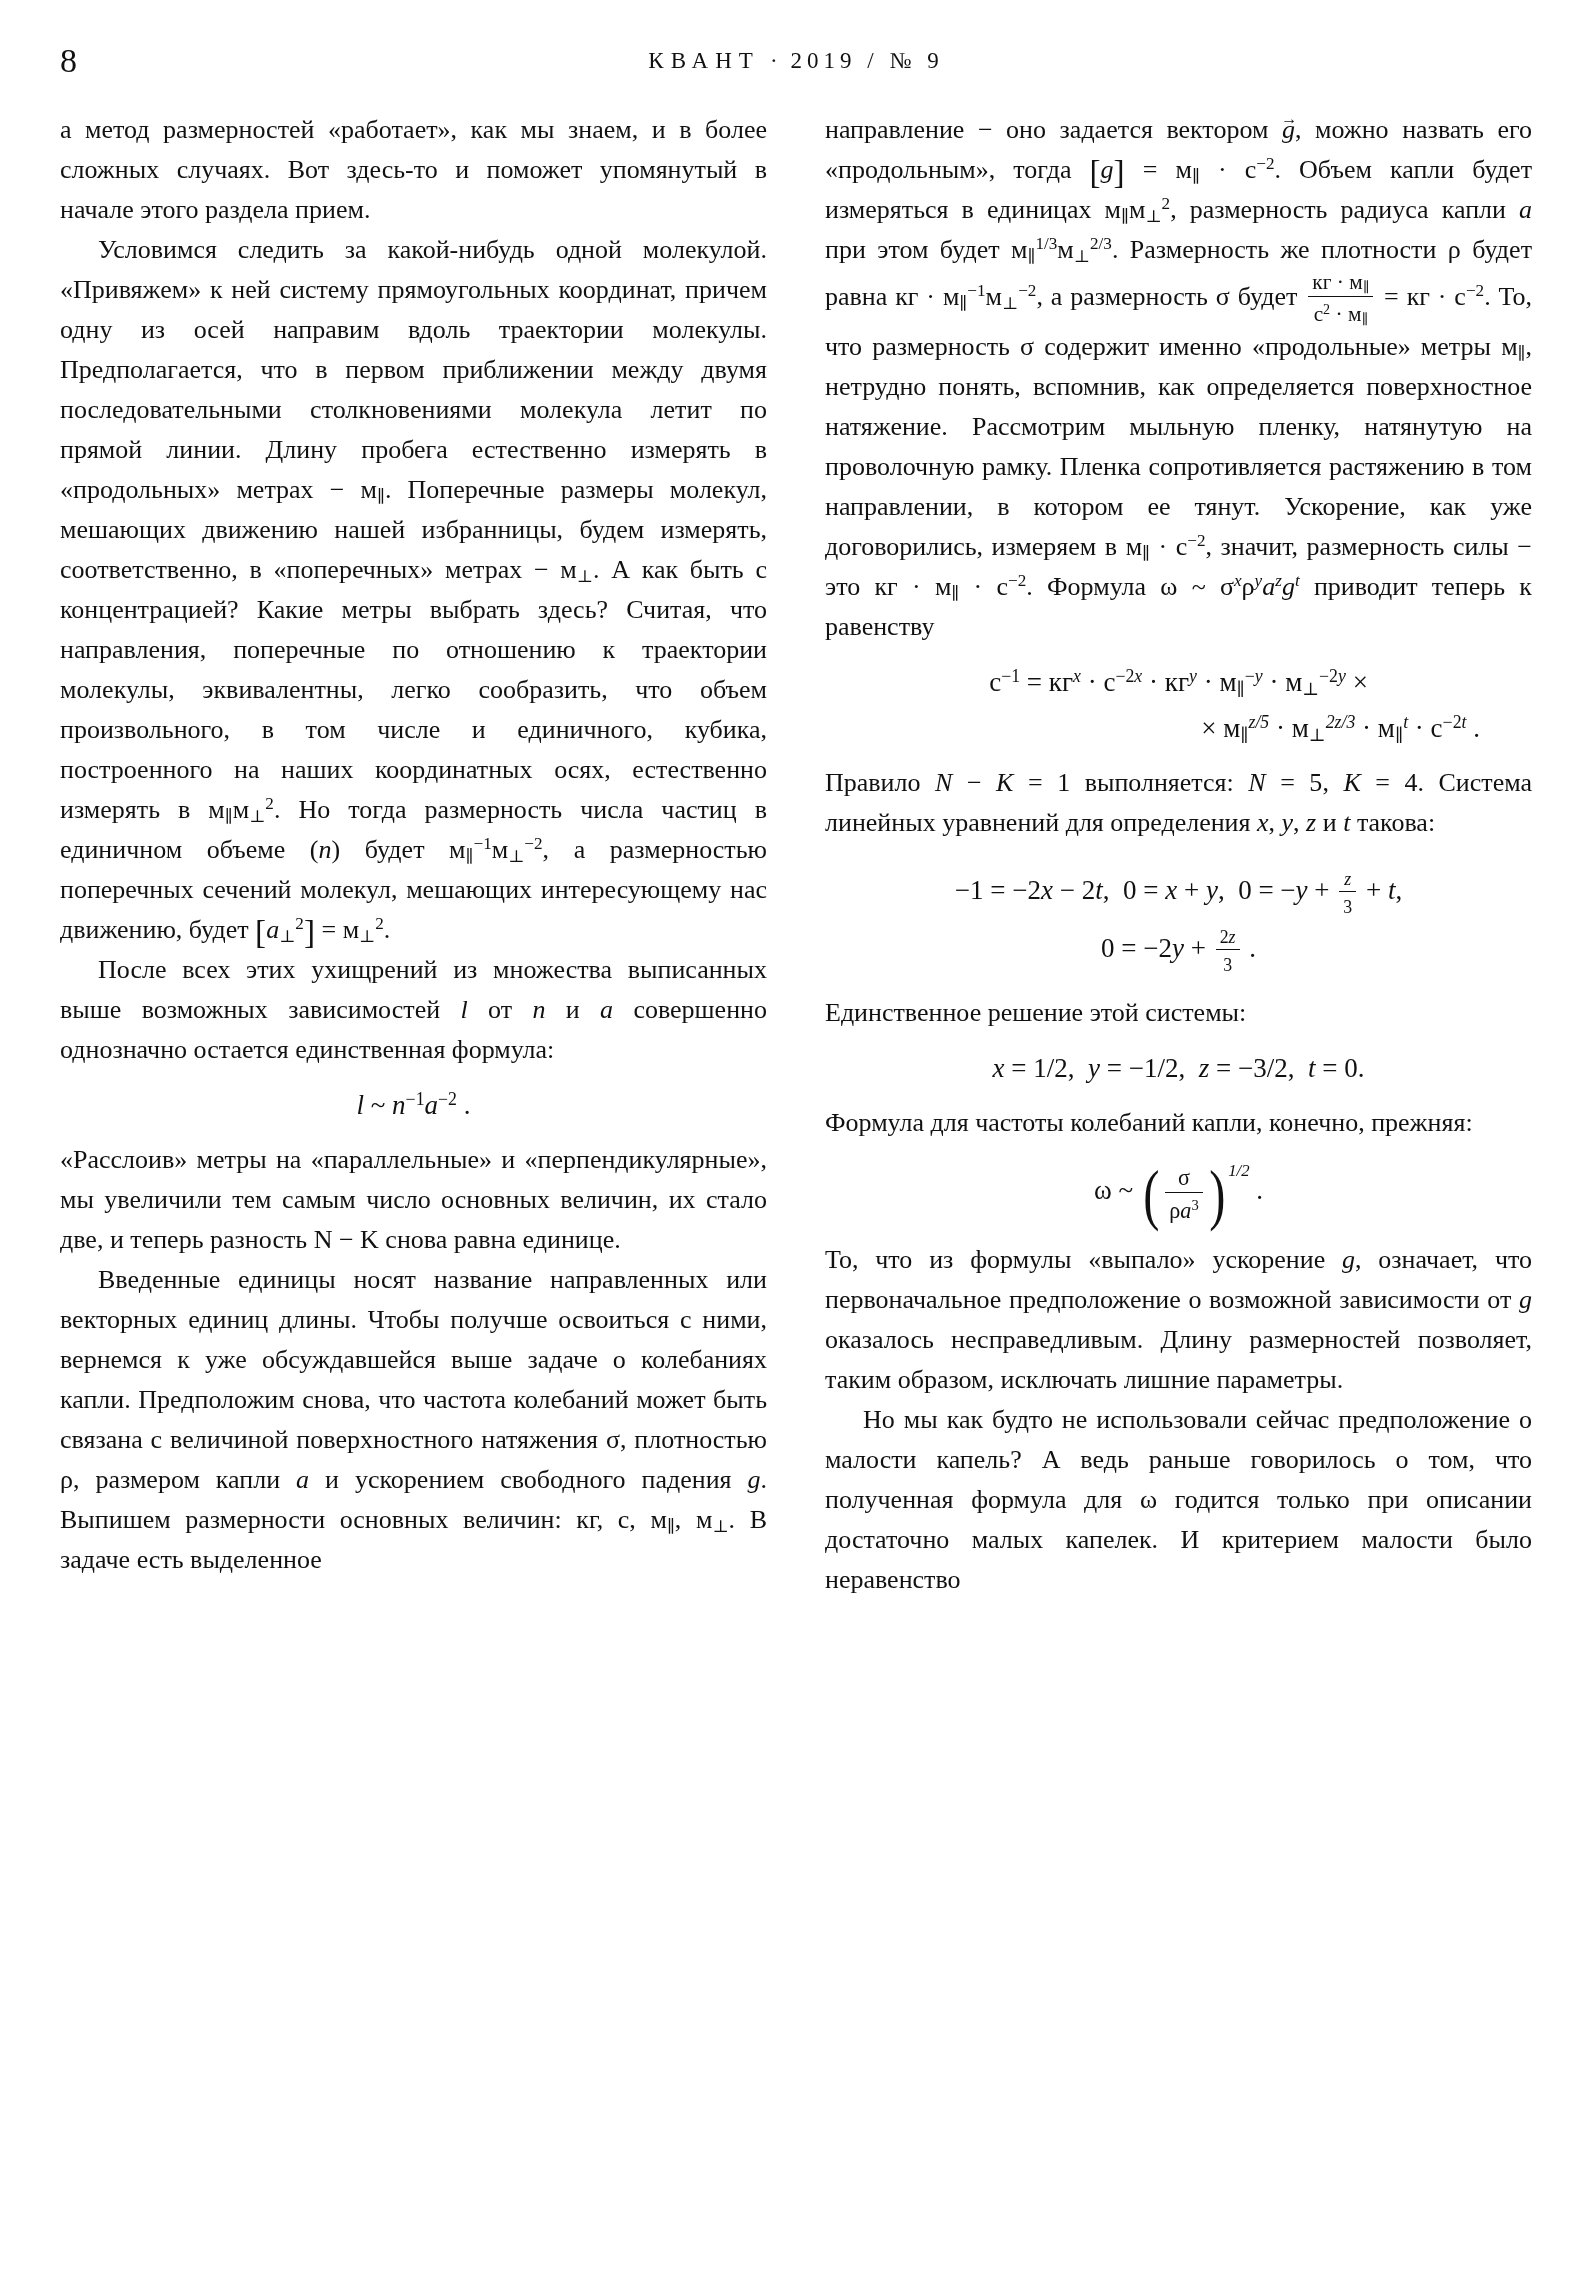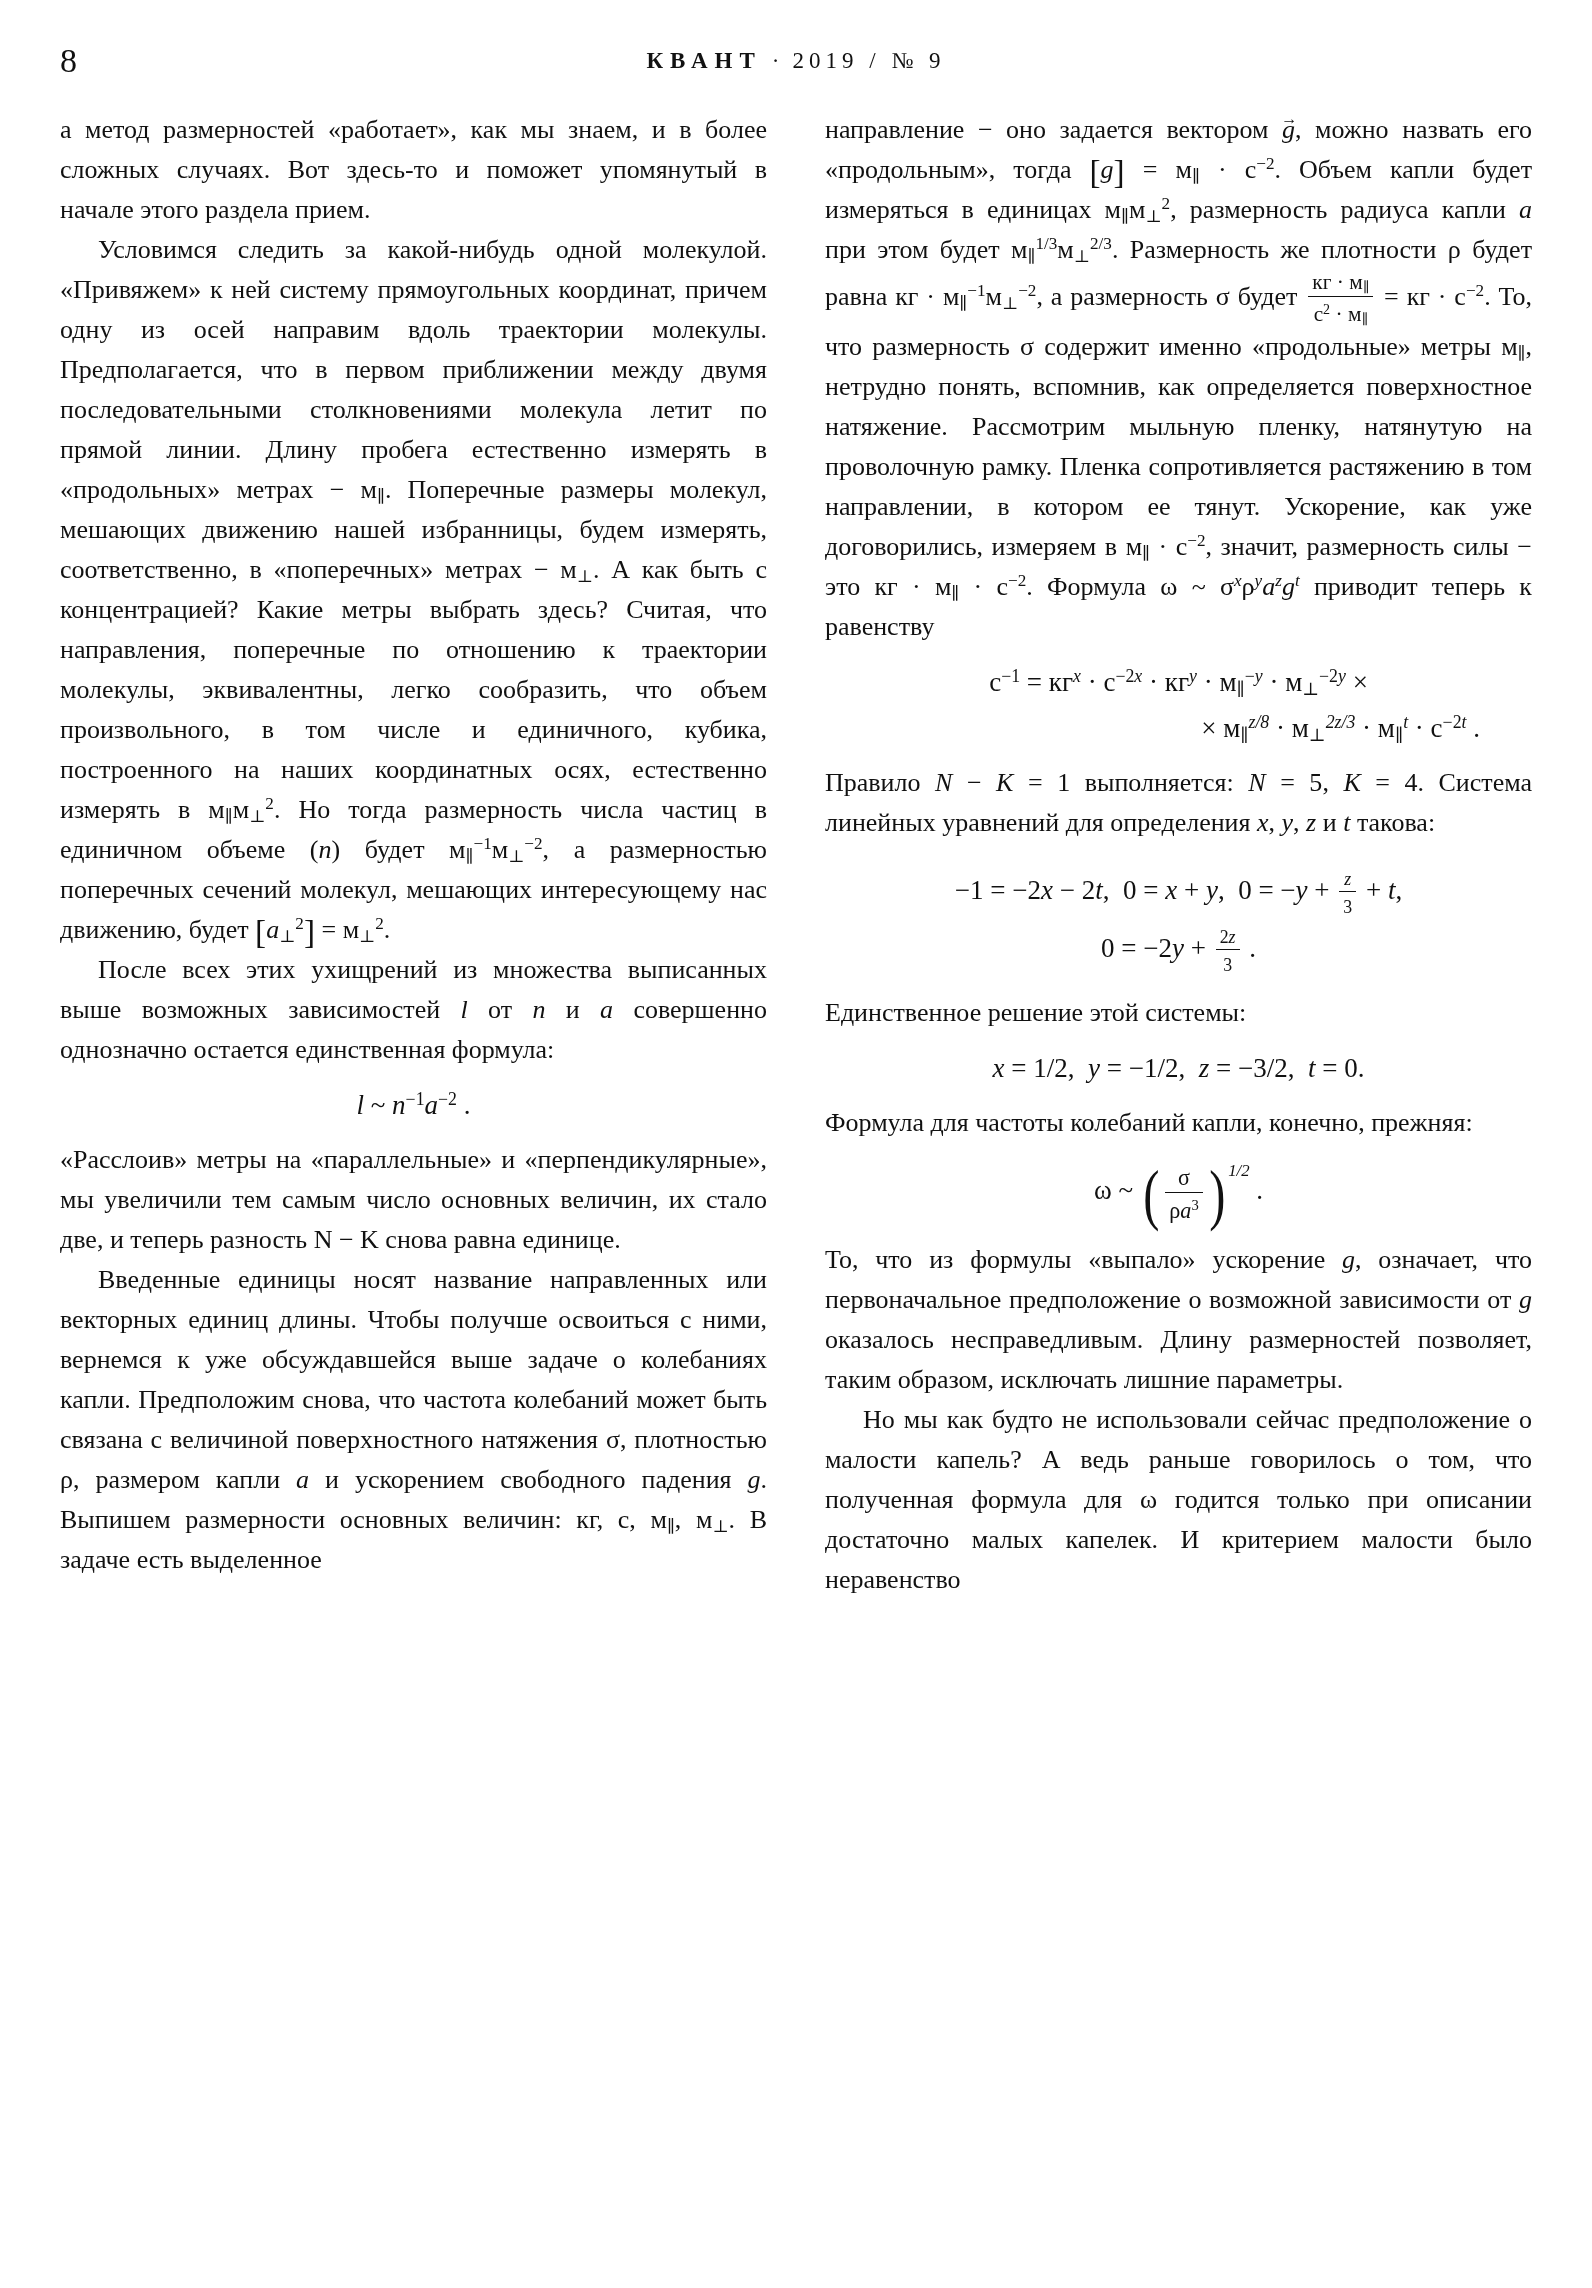--- a/index.html
+++ b/index.html
@@ -11,21 +11,21 @@
     overflow:hidden;
   }
   .page { position:relative; width:1592px; height:2289px; box-sizing:border-box;
           padding:36px 60px 0 60px; }
 
   
   .runhead { position:relative; height:56px; }
   .folio { position:absolute; left:0; top:6px; font-size:34px; }
   .magline { position:absolute; left:0; right:0; top:12px; text-align:center;
              font-size:23px; }
-  .magname { letter-spacing:7px; font-weight:700; }
+  .magname { letter-spacing:7px; font-weight:400; }
   .magdot  { letter-spacing:3px; padding:0 10px; }
   .magissue{ letter-spacing:5px; }
 
   
   .cols { display:flex; gap:58px; margin-top:18px; }
   .col { width:711px; }
 
   p.body {
     margin:0;
     font-size:26px;
@@ -110,21 +110,21 @@
       <p class="body indent"><span>Введенные единицы носят название направленных или векторных единиц длины. Чтобы получше освоиться с ними, вернемся к уже обсуждавшейся выше задаче о колебаниях капли. Предположим снова, что частота колебаний может быть связана с величиной поверхностного натяжения </span><span class="mr">σ</span><span>, плотностью </span><span class="mr">ρ</span><span>, размером капли </span><span class="mi">a</span><span> и ускорением свободного падения </span><span class="mi">g</span><span>. Выпишем размерности основных величин: кг, с, </span><span class="nowrap"><span class="munit">м</span><sub class="x">∥</sub></span>, <span class="nowrap"><span class="munit">м</span><sub class="x">⊥</sub></span><span>. В задаче есть выделенное</span></p>
 
     </div>
 
     <div class="col">
 
       <p class="body"><span>направление − оно задается вектором </span><span class="vecg">g</span><span>, можно назвать его «продольным», тогда </span><span class="nowrap"><span class="brk">[</span><span class="mi">g</span><span class="brk">]</span> = <span class="munit">м</span><sub class="x">∥</sub> · <span class="munit">с</span><sup class="x">−2</sup></span><span>. Объем капли будет измеряться в единицах </span><span class="nowrap"><span class="munit">м</span><sub class="x">∥</sub><span class="munit">м</span><sub class="x">⊥</sub><sup class="x">2</sup></span><span>, размерность радиуса капли </span><span class="mi">a</span><span> при этом будет </span><span class="nowrap"><span class="munit">м</span><sub class="x">∥</sub><sup class="x">1/3</sup><span class="munit">м</span><sub class="x">⊥</sub><sup class="x">2/3</sup></span><span>. Размерность же плотности </span><span class="mr">ρ</span><span> будет равна </span><span class="nowrap"><span class="munit">кг</span> · <span class="munit">м</span><sub class="x">∥</sub><sup class="x">−1</sup><span class="munit">м</span><sub class="x">⊥</sub><sup class="x">−2</sup></span><span>, а размерность </span><span class="mr">σ</span><span> будет </span><span class="nowrap"><span class="frac"><span class="num"><span class="munit">кг</span> · <span class="munit">м</span><sub class="x">∥</sub></span><span class="den"><span class="munit">с</span><sup class="x">2</sup> · <span class="munit">м</span><sub class="x">∥</sub></span></span> = <span class="munit">кг</span> · <span class="munit">с</span><sup class="x">−2</sup></span><span>. То, что размерность </span><span class="mr">σ</span><span> содержит именно «продольные» метры </span><span class="nowrap"><span class="munit">м</span><sub class="x">∥</sub></span><span>, нетрудно понять, вспомнив, как определяется поверхностное натяжение. Рассмотрим мыльную пленку, натянутую на проволочную рамку. Пленка сопротивляется растяжению в том направлении, в котором ее тянут. Ускорение, как уже договорились, измеряем в </span><span class="nowrap"><span class="munit">м</span><sub class="x">∥</sub> · <span class="munit">с</span><sup class="x">−2</sup></span><span>, значит, размерность силы − это </span><span class="nowrap"><span class="munit">кг</span> · <span class="munit">м</span><sub class="x">∥</sub> · <span class="munit">с</span><sup class="x">−2</sup></span><span>. Формула </span><span class="nowrap">ω ~ σ<sup class="xi">x</sup>ρ<sup class="xi">y</sup><span class="mi">a</span><sup class="xi">z</sup><span class="mi">g</span><sup class="xi">t</sup></span><span> приводит теперь к равенству</span></p>
 
       <div class="dispmath">
         <span class="eqline c2"><span class="nowrap"><span class="munit">с</span><sup class="x">−1</sup> = <span class="munit">кг</span><sup class="xi">x</sup> · <span class="munit">с</span><sup class="x">−2<span class="mi">x</span></sup> · <span class="munit">кг</span><sup class="xi">y</sup> · <span class="munit">м</span><sub class="x">∥</sub><sup class="x">−<span class="mi">y</span></sup> · <span class="munit">м</span><sub class="x">⊥</sub><sup class="x">−2<span class="mi">y</span></sup> ×</span></span>
-        <span class="eqline r"><span class="nowrap">× <span class="munit">м</span><sub class="x">∥</sub><sup class="xi">z/8</sup> · <span class="munit">м</span><sub class="x">⊥</sub><sup class="xi">2z/3</sup> · <span class="munit">м</span><sub class="x">∥</sub><sup class="xi">t</sup> · <span class="munit">с</span><sup class="x">−2<span class="mi">t</span></sup> .</span></span>
+        <span class="eqline r"><span class="nowrap">× <span class="munit">м</span><sub class="x">∥</sub><sup class="xi">z/5</sup> · <span class="munit">м</span><sub class="x">⊥</sub><sup class="xi">2z/3</sup> · <span class="munit">м</span><sub class="x">∥</sub><sup class="xi">t</sup> · <span class="munit">с</span><sup class="x">−2<span class="mi">t</span></sup> .</span></span>
       </div>
 
       <p class="body"><span>Правило </span><span class="nowrap"><span class="mi">N</span> − <span class="mi">K</span> = 1</span><span> выполняется: </span><span class="nowrap"><span class="mi">N</span> = 5</span><span>, </span><span class="nowrap"><span class="mi">K</span> = 4</span><span>. Система линейных уравнений для определения </span><span class="mi">x</span><span>, </span><span class="mi">y</span><span>, </span><span class="mi">z</span><span> и </span><span class="mi">t</span><span> такова:</span></p>
 
       <div class="dispmath tall">
         <span class="eqline c2"><span class="nowrap">−1 = −2<span class="mi">x</span> − 2<span class="mi">t</span>,&nbsp; 0 = <span class="mi">x</span> + <span class="mi">y</span>,&nbsp; 0 = −<span class="mi">y</span> + <span class="frac small"><span class="num"><span class="mi">z</span></span><span class="den">3</span></span> + <span class="mi">t</span>,</span></span>
         <span class="eqline c2"><span class="nowrap">0 = −2<span class="mi">y</span> + <span class="frac small"><span class="num">2<span class="mi">z</span></span><span class="den">3</span></span> .</span></span>
       </div>
 
       <p class="body"><span>Единственное решение этой системы:</span></p>

